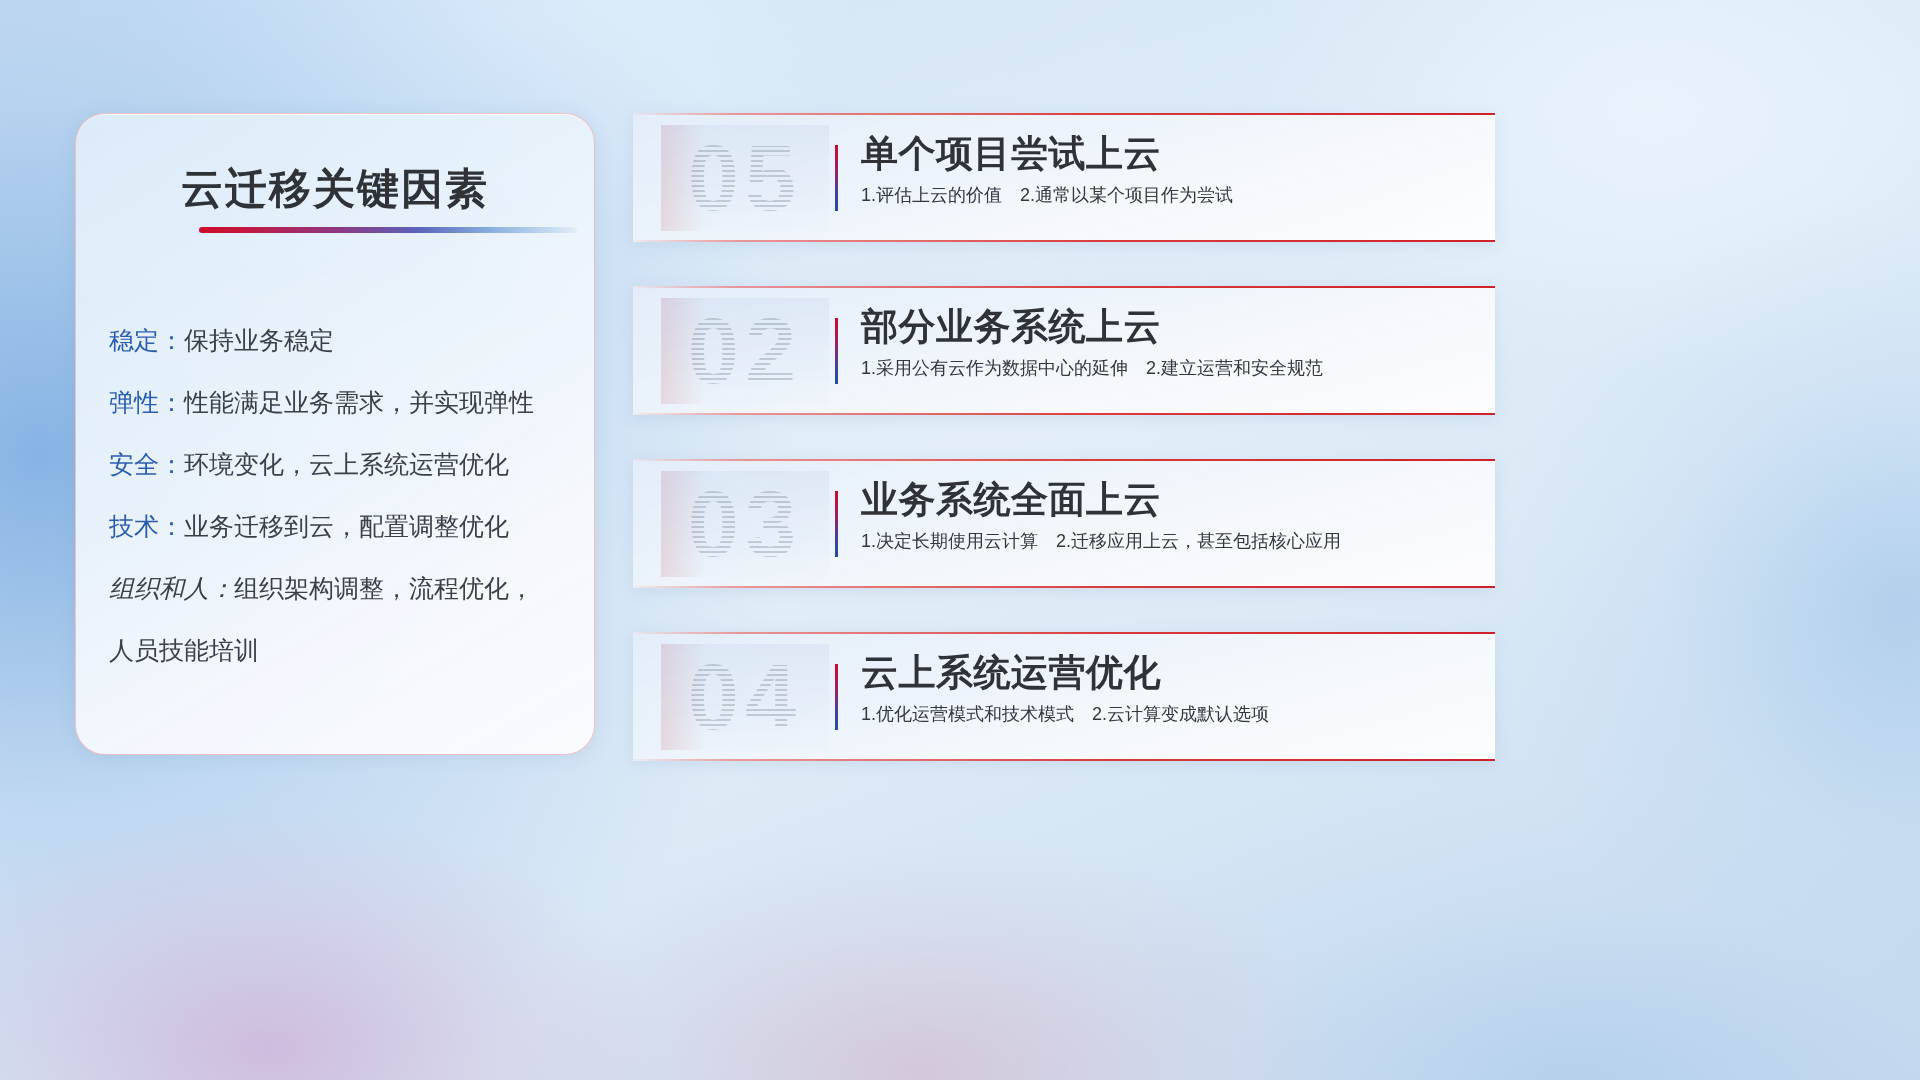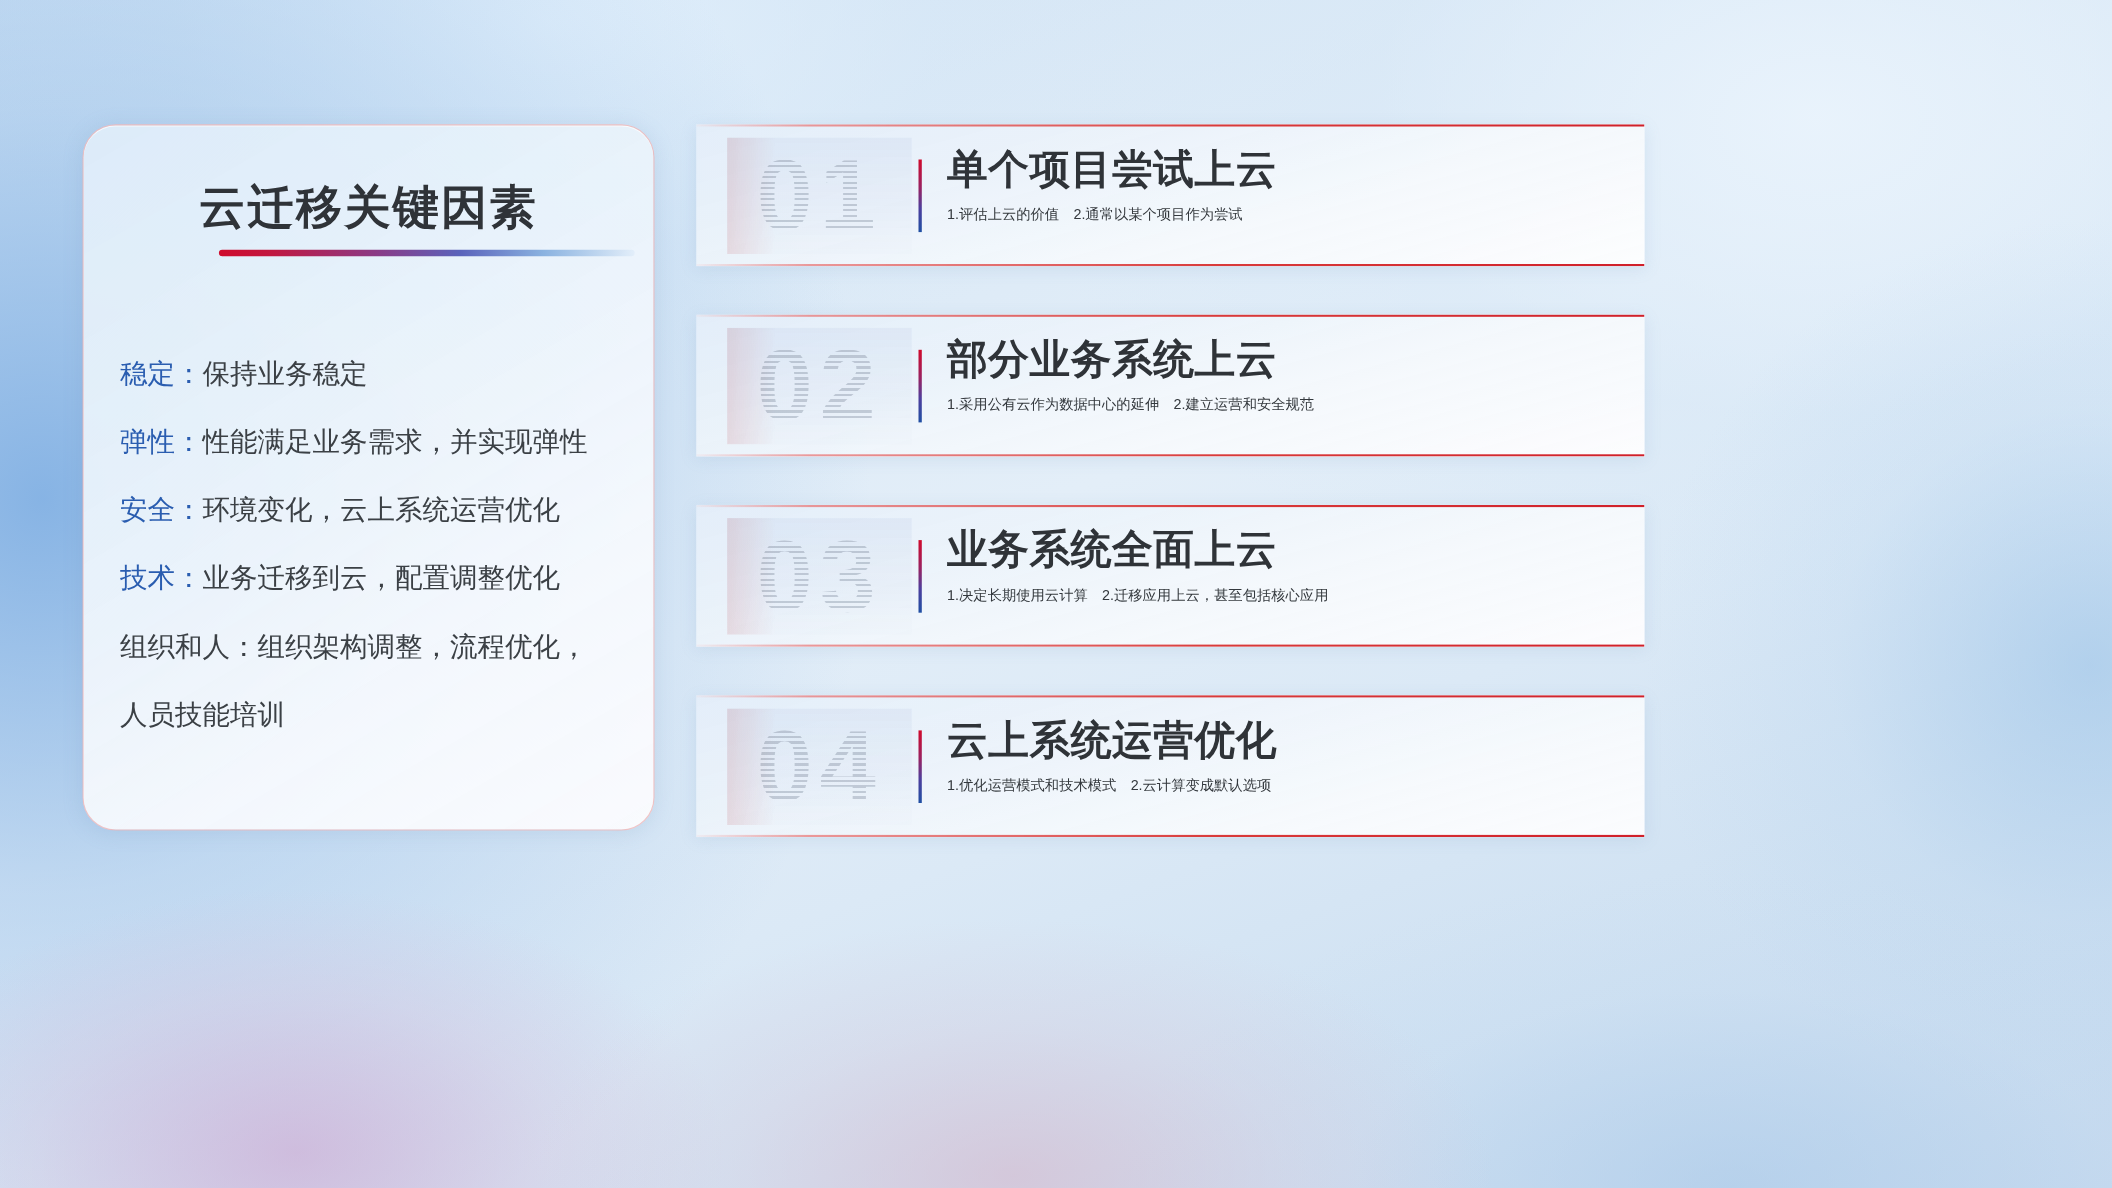--- a/index.html
+++ b/index.html
@@ -64,21 +64,21 @@
     border-radius:3px;
     background:linear-gradient(90deg,#cf0a2c 0%, #c2173f 12%, #8a3a86 38%, #5a63bb 58%, #8ab2e0 78%, rgba(200,222,244,0.25) 100%);
   }
   #left-panel-list {
     position:absolute; left:33px; top:195px; right:26px;
   }
   .lp-line {
     font-size:25px; line-height:62px; color:#3b4045; white-space:nowrap;
   }
   .lp-key { color:#2a5db0; }
-  .lp-key-plain { color:#3b4045; }
+  .lp-key-plain { color:#3b4045;font-style:italic; }
 
   
   #cards { position:absolute; left:633px; top:113px; width:862px; z-index:2; }
   .card {
     position:relative; width:862px; height:129px; margin-bottom:44px;
     background:linear-gradient(165deg,
         rgba(228,238,249,0.92) 0%,
         rgba(236,243,250,0.9) 30%,
         rgba(246,249,252,0.92) 62%,
         rgba(253,253,254,0.96) 100%);
@@ -119,21 +119,21 @@
     position:absolute; left:202px; top:32px; width:3px; height:66px;
     background:linear-gradient(180deg,#cf0a2c 0%, #9a2160 38%, #4b3f9e 68%, #1f4fa3 100%);
   }
   .card-text { position:absolute; left:228px; top:20px; right:20px; }
   .card-title {
     font-size:37px; font-weight:bold; color:#2f3338; letter-spacing:0.5px;
     line-height:42px;
   }
   .card-sub {
     margin-top:6px;
-    font-size:13px; color:#33383d; line-height:28px; white-space:pre;
+    font-size:18px; color:#33383d; line-height:28px; white-space:pre;
   }
 </style>
 </head>
 <body>
 
 <div id="bg">
   <div class="bg-layer bg-base"></div>
   <div class="bg-layer bg-b7"></div>
   <div class="bg-layer bg-b4"></div>
   <div class="bg-layer bg-b1"></div>
@@ -167,21 +167,21 @@
     <div class="lp-line">
       <span class="lp-key-plain"></span><span class="lp-val">人员技能培训</span>
     </div>
   </div>
 </div>
 
 <div id="cards">
 
   <div class="card">
     <div class="card-num">
-      <div class="card-num-glyph">01</div>
+      <div class="card-num-glyph">05</div>
       <div class="card-num-tint"></div>
     </div>
     <div class="card-divider"></div>
     <div class="card-text">
       <div class="card-title">单个项目尝试上云</div>
       <div class="card-sub">1.评估上云的价值　2.通常以某个项目作为尝试</div>
     </div>
   </div>
 
   <div class="card">

